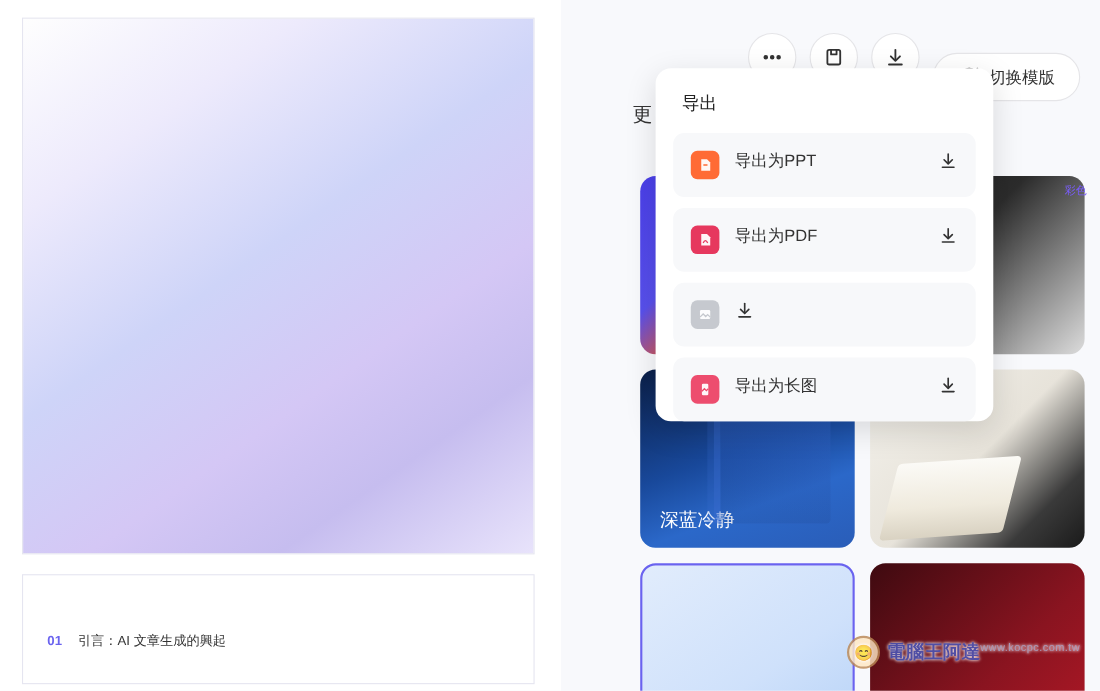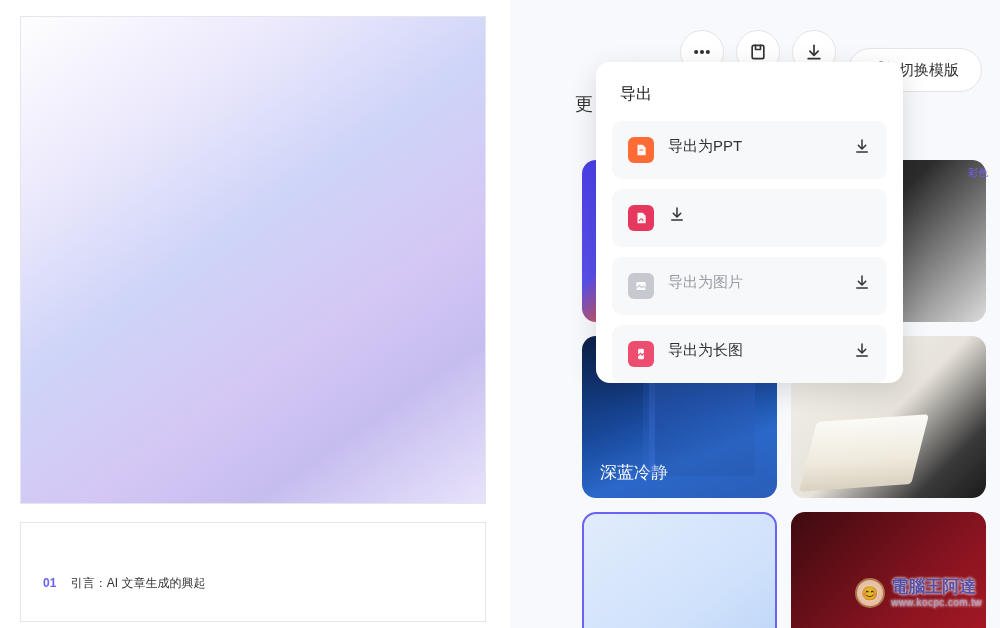--- a/index.html
+++ b/index.html
@@ -291,37 +291,37 @@
         </div>
       </div>
 
       <div class="export-item">
         <div class="export-icon ei-pdf">
           <svg viewBox="0 0 24 24">
               <path d="M6 3h9l5 5v13H6z" fill="#fff" opacity=".95"></path>
               <path d="M9 17c2-5 5-5 7 0" stroke="#e6385e" stroke-width="2" fill="none"></path>
             </svg>
         </div>
+        <div class="export-label">导出为PDF</div>
         <div class="dl-icon">
           <svg viewBox="0 0 24 24" fill="none" stroke="#333" stroke-width="2" stroke-linecap="round" stroke-linejoin="round">
               <path d="M12 4v11"></path>
               <path d="M7 11l5 5 5-5"></path>
               <path d="M5 20h14"></path>
             </svg>
         </div>
       </div>
 
       <div class="export-item">
         <div class="export-icon ei-img">
           <svg viewBox="0 0 24 24">
               <rect x="4" y="5" width="16" height="14" rx="2" fill="#fff" opacity=".95"></rect>
               <path d="M4 16l5-5 4 4 3-3 4 4" stroke="#c6c9cf" stroke-width="2" fill="none"></path>
             </svg>
         </div>
-        <div class="export-label export-label-dim">导出为图片</div>
         <div class="dl-icon">
           <svg viewBox="0 0 24 24" fill="none" stroke="#333" stroke-width="2" stroke-linecap="round" stroke-linejoin="round">
               <path d="M12 4v11"></path>
               <path d="M7 11l5 5 5-5"></path>
               <path d="M5 20h14"></path>
             </svg>
         </div>
       </div>
 
       <div class="export-item">
@@ -337,20 +337,20 @@
               <path d="M12 4v11"></path>
               <path d="M7 11l5 5 5-5"></path>
               <path d="M5 20h14"></path>
             </svg>
         </div>
       </div>
     </div>
 
     <div class="watermark">
       <span class="wm-face">😊</span>
-      <span style="display:flex;flex-direction:column;line-height:1.1">
+      <span style="display:flex;flex-direction:row;line-height:1.1">
         <span>電腦王阿達</span>
         <span class="wm-sub">www.kocpc.com.tw</span>
       </span>
     </div>
 
   </div>
 </div>
 
 </body></html>

